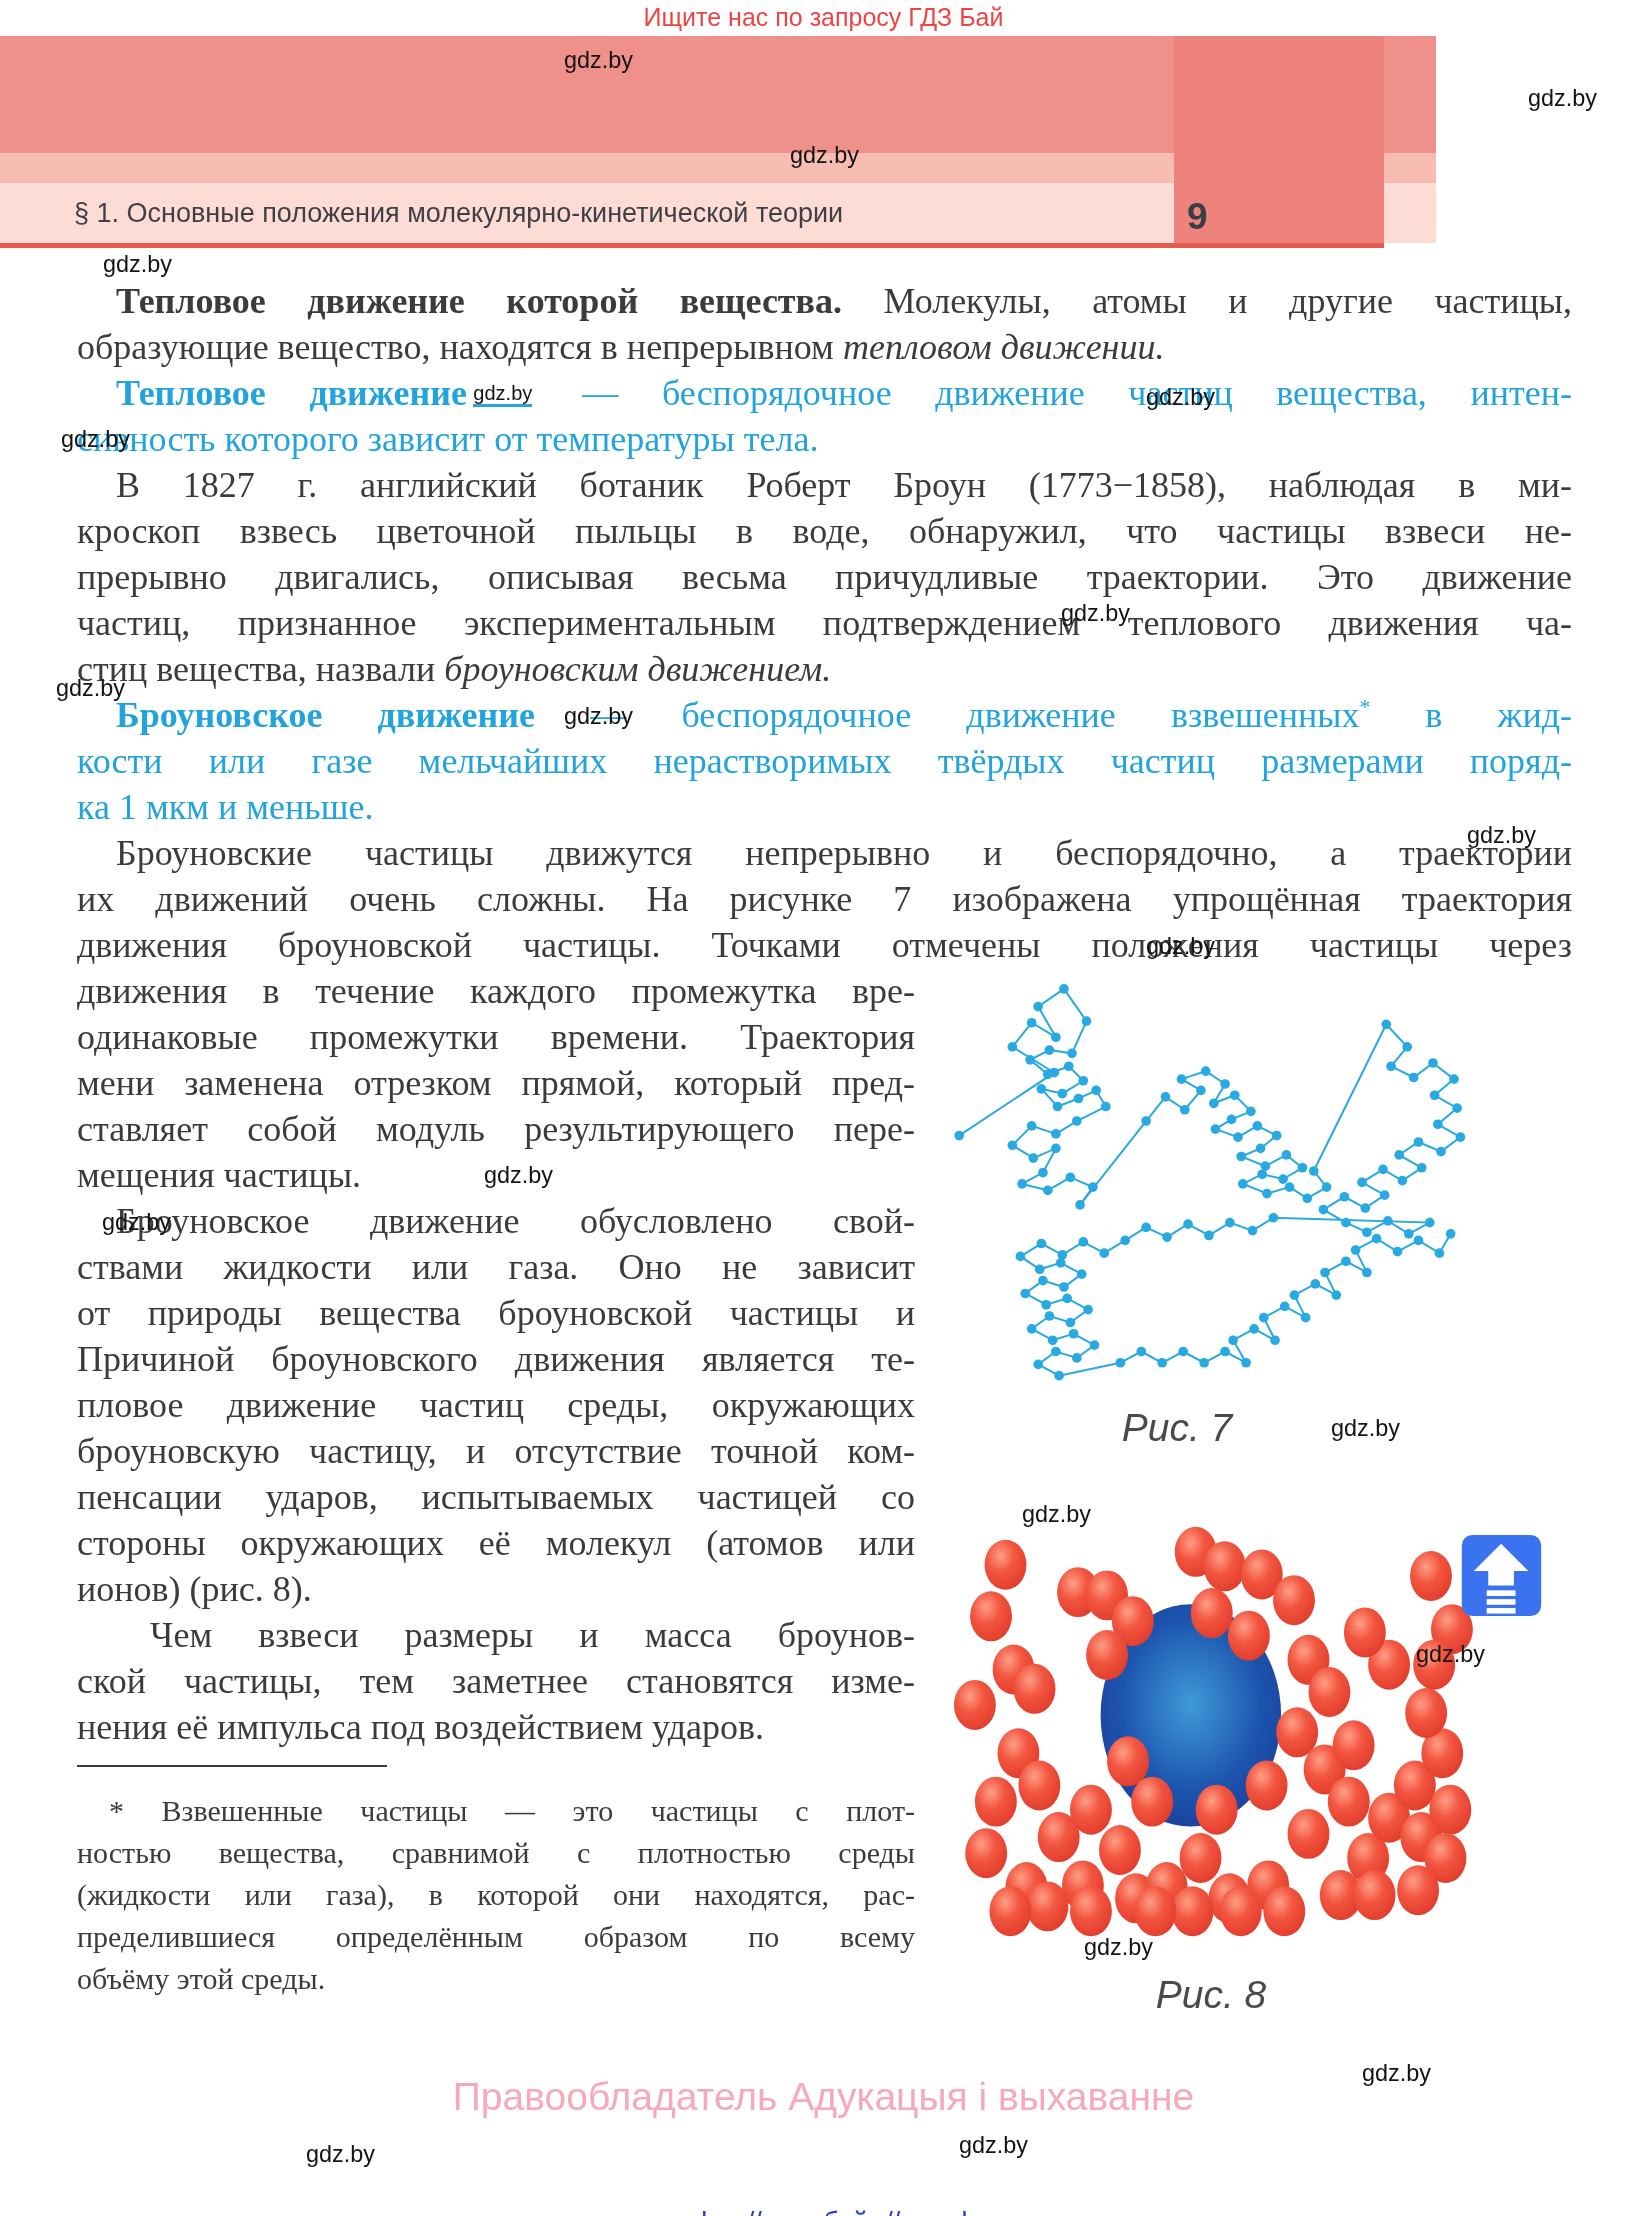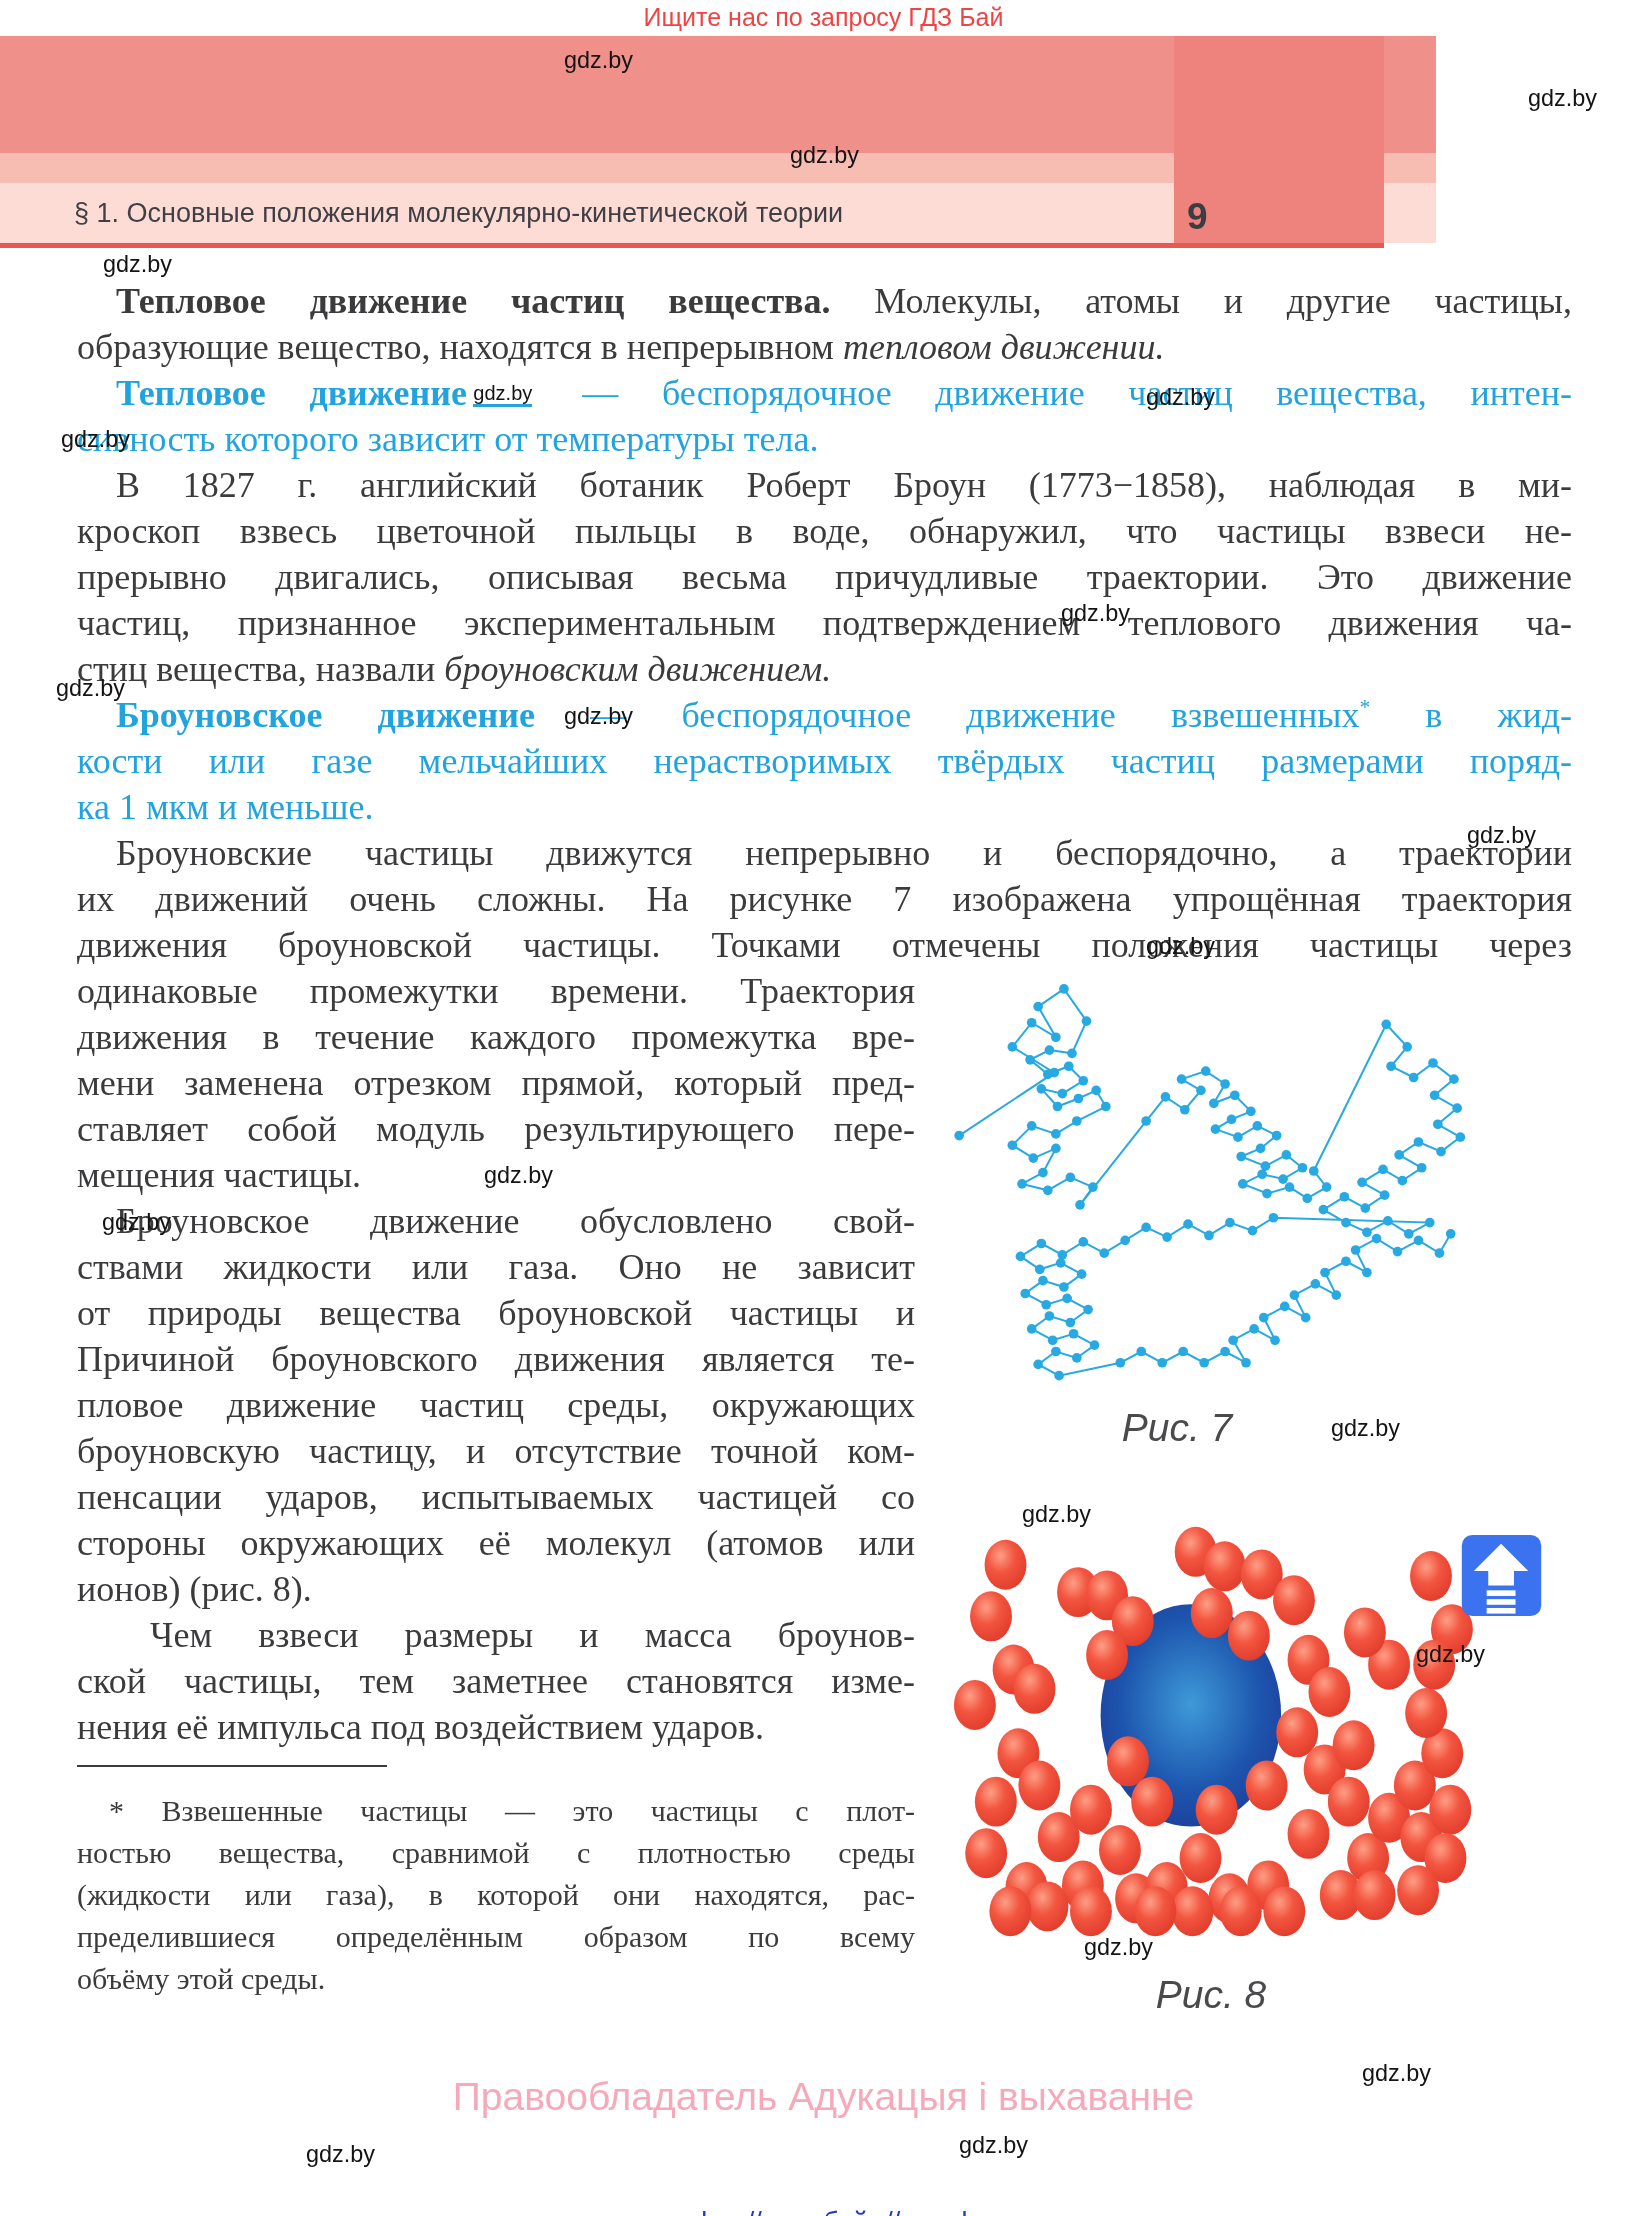--- a/index.html
+++ b/index.html
@@ -88,40 +88,40 @@
   <div class="stripe2"></div>
   <div class="stripe3"></div>
   <div class="par-title">§ 1. Основные положения молекулярно-кинетической теории</div>
   <div class="pagebox">
     <div class="pagenum">9</div>
   </div>
 </div>
 
 <div class="content">
   <div class="wide">
-    <div class="line ind"><span class="b">Тепловое движение частиц вещества.</span><span> Молекулы, атомы и другие частицы,</span></div>
+    <div class="line ind"><span class="b">Тепловое движение которой вещества.</span><span> Молекулы, атомы и другие частицы,</span></div>
     <div class="line end"><span>образующие вещество, находятся в непрерывном </span><span class="i">тепловом движении.</span></div>
     <div class="line ind"><span class="bblue">Тепловое движение</span><span class="wmi">gdz.by</span><span class="blue"> — беспорядочное движение частиц вещества, интен-</span></div>
     <div class="line end blue">сивность которого зависит от температуры тела.</div>
     <div class="line ind">В 1827 г. английский ботаник Роберт Броун (1773−1858), наблюдая в ми-</div>
     <div class="line">кроскоп взвесь цветочной пыльцы в воде, обнаружил, что частицы взвеси не-</div>
     <div class="line">прерывно двигались, описывая весьма причудливые траектории. Это движение</div>
     <div class="line">частиц, признанное экспериментальным подтверждением теплового движения ча-</div>
     <div class="line end"><span>стиц вещества, назвали </span><span class="i">броуновским движением.</span></div>
     <div class="line ind"><span class="bblue">Броуновское движение</span><span class="blue"> — беспорядочное движение взвешенных</span><sup class="blue">*</sup><span class="blue"> в жид-</span></div>
     <div class="line blue">кости или газе мельчайших нерастворимых твёрдых частиц размерами поряд-</div>
     <div class="line end blue">ка 1 мкм и меньше.</div>
     <div class="line ind">Броуновские частицы движутся непрерывно и беспорядочно, а траектории</div>
     <div class="line">их движений очень сложны. На рисунке 7 изображена упрощённая траектория</div>
     <div class="line">движения броуновской частицы. Точками отмечены положения частицы через</div>
   </div>
 
   <div class="narrow">
+    <div class="line">движения в течение каждого промежутка вре-</div>
     <div class="line">одинаковые промежутки времени. Траектория</div>
-    <div class="line">движения в течение каждого промежутка вре-</div>
     <div class="line">мени заменена отрезком прямой, который пред-</div>
     <div class="line">ставляет собой модуль результирующего пере-</div>
     <div class="line end">мещения частицы.</div>
     <div class="line ind">Броуновское движение обусловлено свой-</div>
     <div class="line">ствами жидкости или газа. Оно не зависит</div>
     <div class="line">от природы вещества броуновской частицы и</div>
     <div class="line">Причиной броуновского движения является те-</div>
     <div class="line">пловое движение частиц среды, окружающих</div>
     <div class="line">броуновскую частицу, и отсутствие точной ком-</div>
     <div class="line">пенсации ударов, испытываемых частицей со</div>

